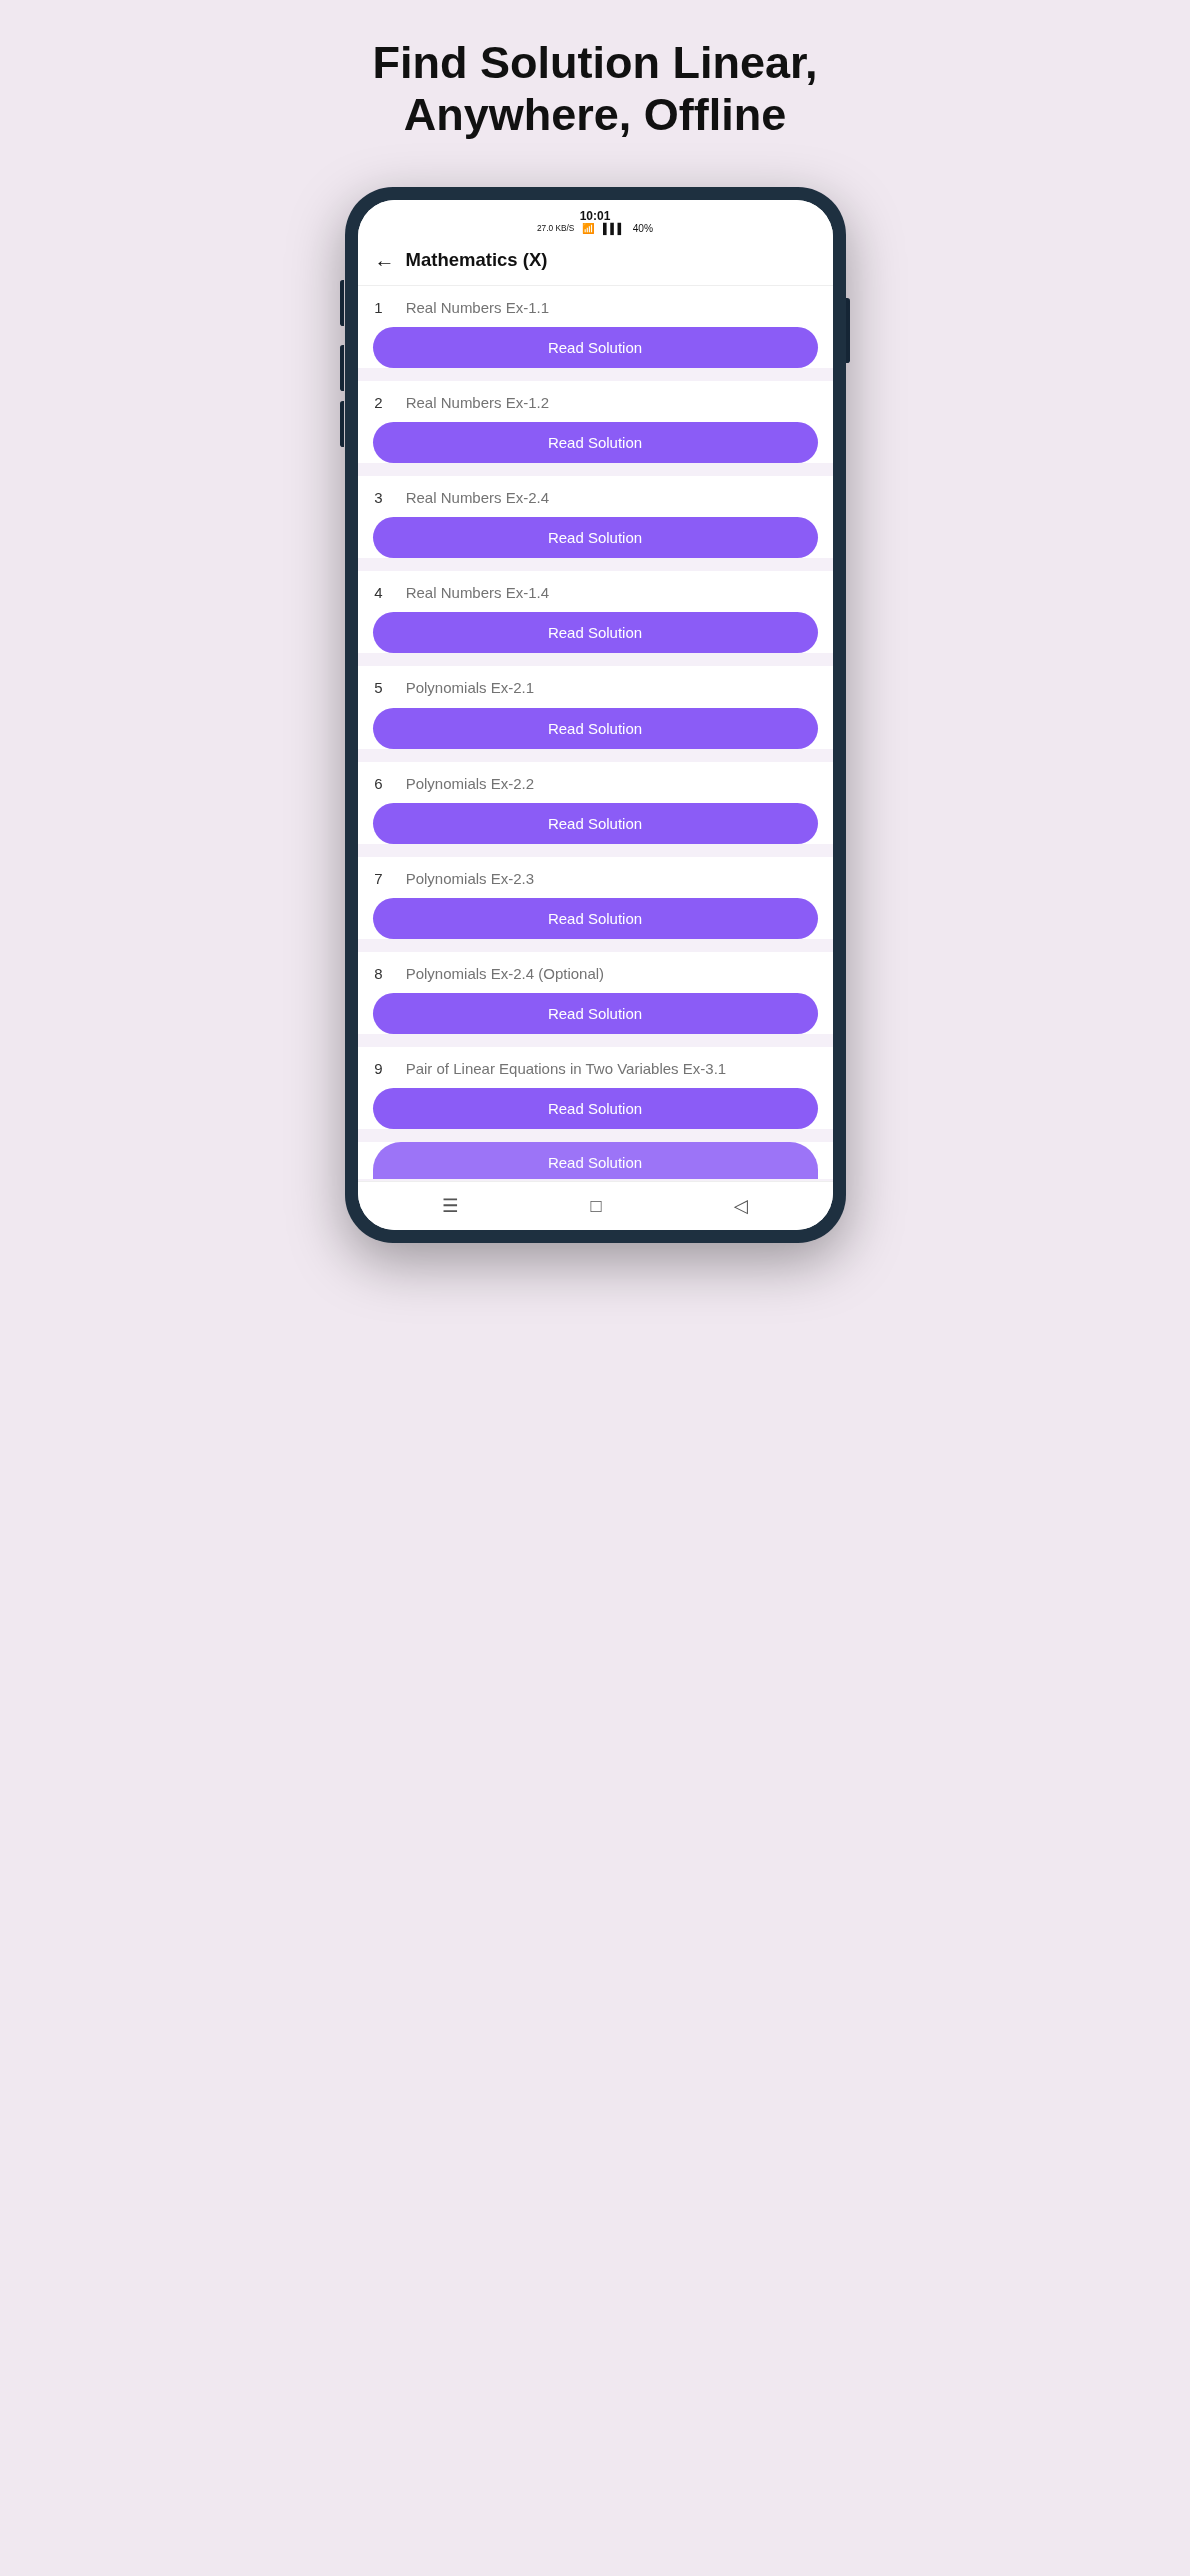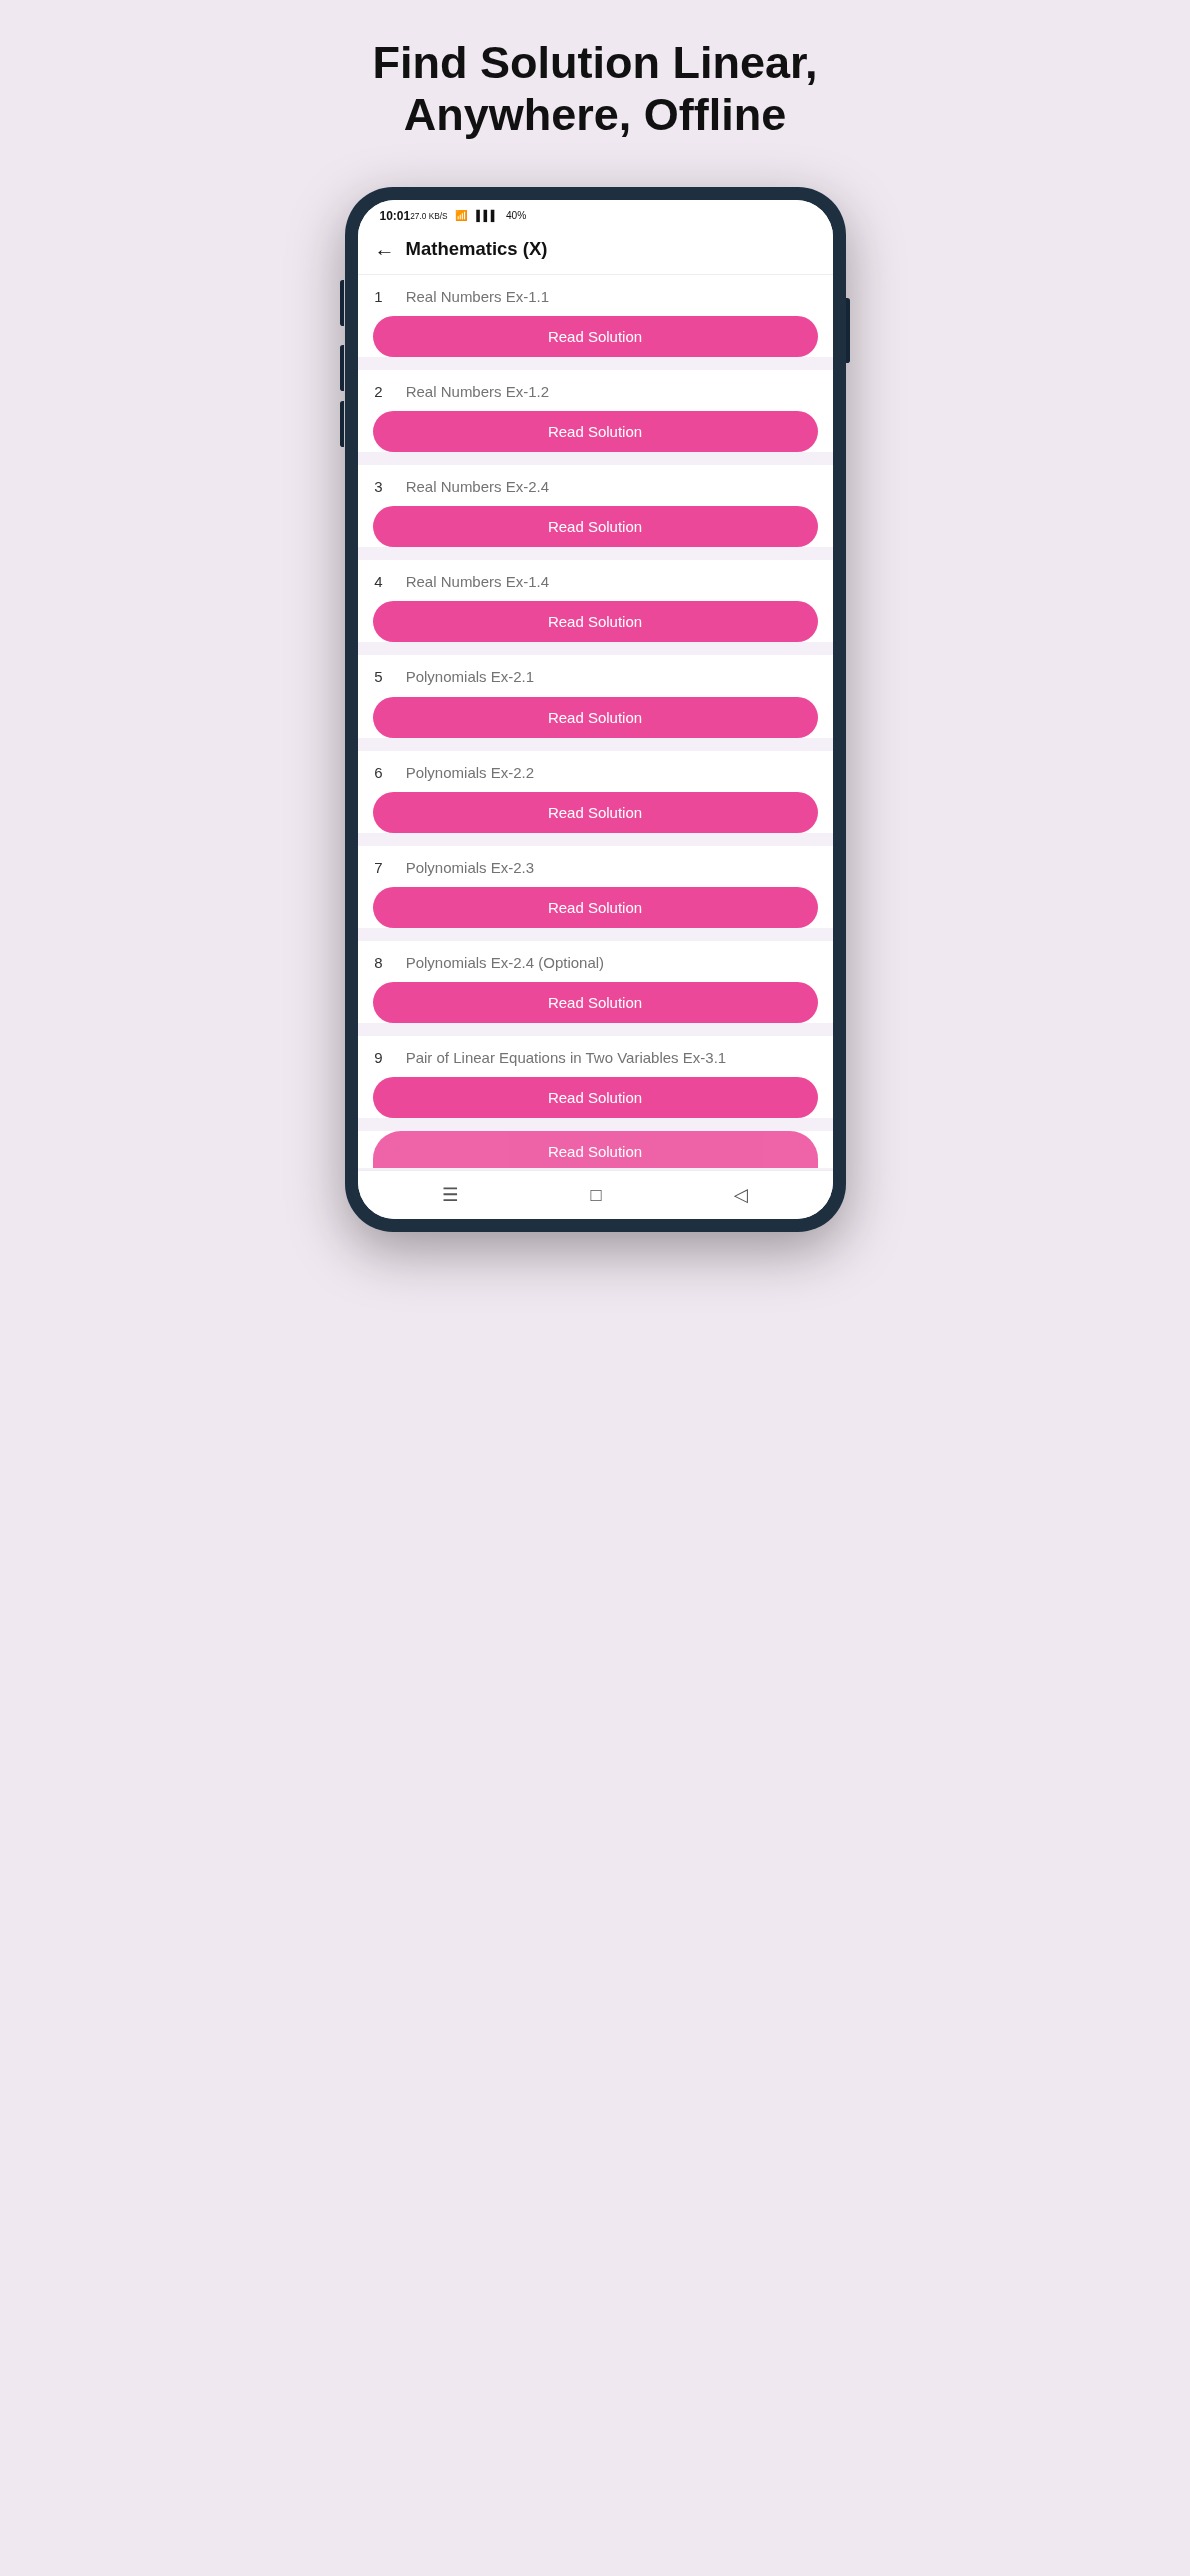--- a/index.html
+++ b/index.html
@@ -41,20 +41,21 @@
       position: relative;
     }
 
     
     .status-bar {
       display: flex;
       justify-content: flex-start;
       align-items: center;
       padding: 9.3px 22px 5.6px;
       background: #fff;
+      flex-direction: column;
     }
 
     .status-time {
       font-size: 12px;
       font-weight: 600;
       color: #111;
     }
 
     .status-icons {
       display: flex;
@@ -120,21 +121,21 @@
     .item-label {
       font-size: 15px;
       color: #737373;
       font-weight: 400;
     }
 
     .read-solution-btn {
       display: block;
       width: calc(100% - 30px);
       margin: 5.6px 15px 13px;
-      background: #ec4899;
+      background: #8b5cf6;
       color: #fff;
       border: none;
       border-radius: 28px;
       padding: 12px;
       font-size: 15px;
       font-weight: 500;
       text-align: center;
       cursor: pointer;
     }
 

